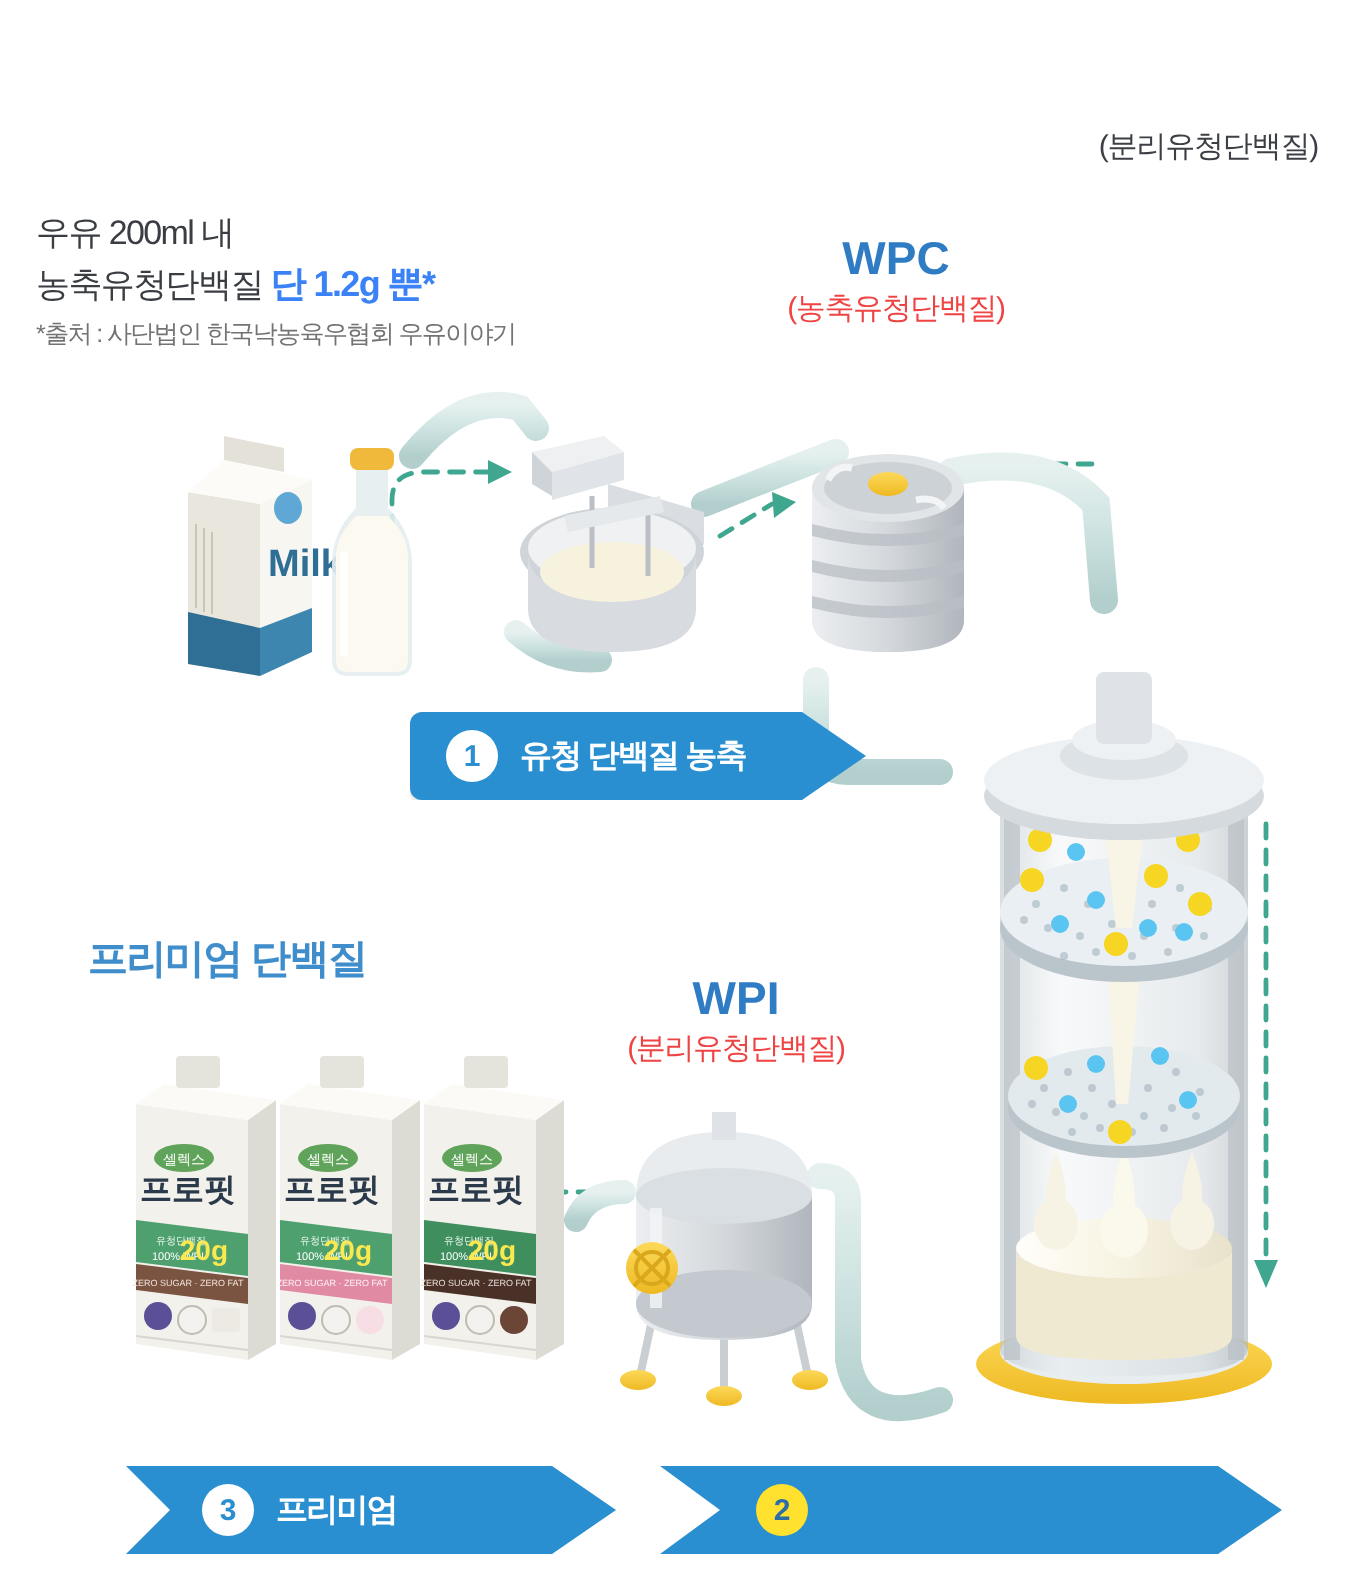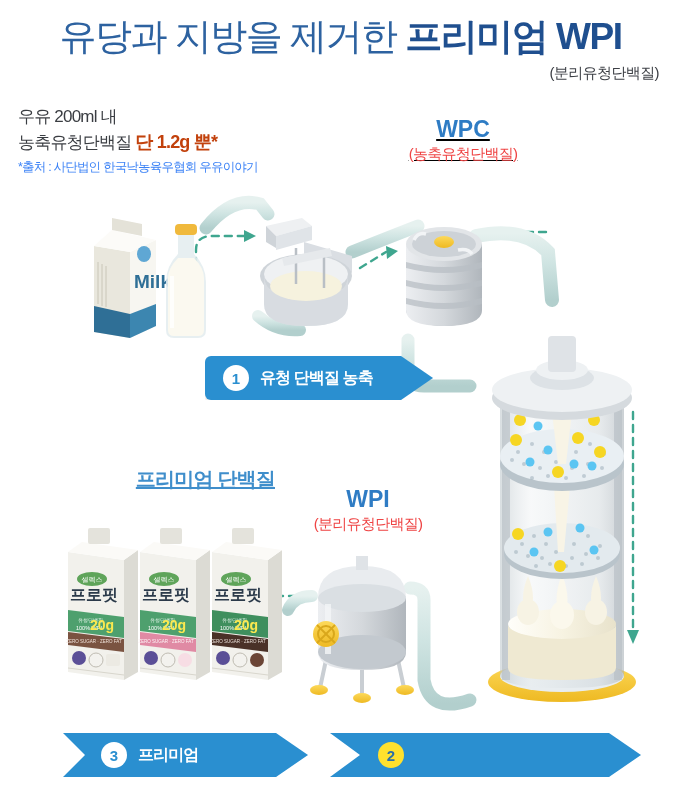--- a/index.html
+++ b/index.html
@@ -26,35 +26,35 @@
     font-weight: 400;
   }
 
   
   .milk-text {
     position: absolute; left: 18px; top: 104px; width: 320px;
     text-align: left; color: #3a3d42; letter-spacing: -0.8px;
   }
   .milk-text .l1 { font-size: 17px; line-height: 25px; }
   .milk-text .l2 { font-size: 17px; line-height: 26px; }
-  .milk-text .l2 b { font-weight: 700; font-size: 18px; color: #c2410c; }
-  .milk-text .src { font-size: 12.5px; line-height: 22px; color: #3b82f6; }
+  .milk-text .l2 b { font-weight: 700; font-size: 18px; color: #3b82f6; }
+  .milk-text .src { font-size: 12.5px; line-height: 22px; color: #737373; }
 
   .lbl-wpc {
-    position: absolute; left: 368px; top: 116px; width: 190px; text-align: center; text-decoration: underline;
+    position: absolute; left: 353px; top: 116px; width: 190px; text-align: center;
   }
   .lbl-wpi {
     position: absolute; left: 268px; top: 466px; width: 200px; text-align: center; margin-top: 20px;
   }
   .lbl-big { font-size: 23px; font-weight: 700; color: #2f7cc4; letter-spacing: 0px; }
   .lbl-small { font-size: 15px; color: #ef4444; letter-spacing: -0.7px; margin-top: 2px; }
 
   .lbl-premium {
-    position: absolute; left: 60px; top: 466px; width: 215px; text-align: right;
-    font-size: 20px; font-weight: 700; color: #3f8ecb; letter-spacing: -0.8px; text-decoration: underline;
+    position: absolute; left: 44px; top: 466px; width: 215px; text-align: left;
+    font-size: 20px; font-weight: 700; color: #3f8ecb; letter-spacing: -0.8px;
   }
 
   
   .banner {
     position: absolute; height: 44px; background: #2a8fd0;
     display: flex; align-items: center;
     box-shadow: 0 2px 3px rgba(0,0,0,0.12);
   }
   .banner .badge {
     width: 26px; height: 26px; border-radius: 50%;
@@ -84,23 +84,20 @@
 
   
   .art { position: absolute; }
   .art svg { display: block; }
 </style>
 </head>
 <body>
 
 <div id="stage">
 
-  <div class="title">
-    <span class="light">유당과 지방을 제거한 </span><span class="bold">프리미엄 WPI</span>
-  </div>
   <div class="title-sub">(분리유청단백질)</div>
 
   <div class="milk-text">
     <div class="l1">우유 200ml 내</div>
     <div class="l2"><span>농축유청단백질 </span><b>단 1.2g 뿐*</b></div>
     <div class="src">*출처 : 사단법인 한국낙농육우협회 우유이야기</div>
   </div>
 
   <div class="art" style="left:0;top:0;">
     <svg width="681" height="795" viewBox="0 0 681 795">

